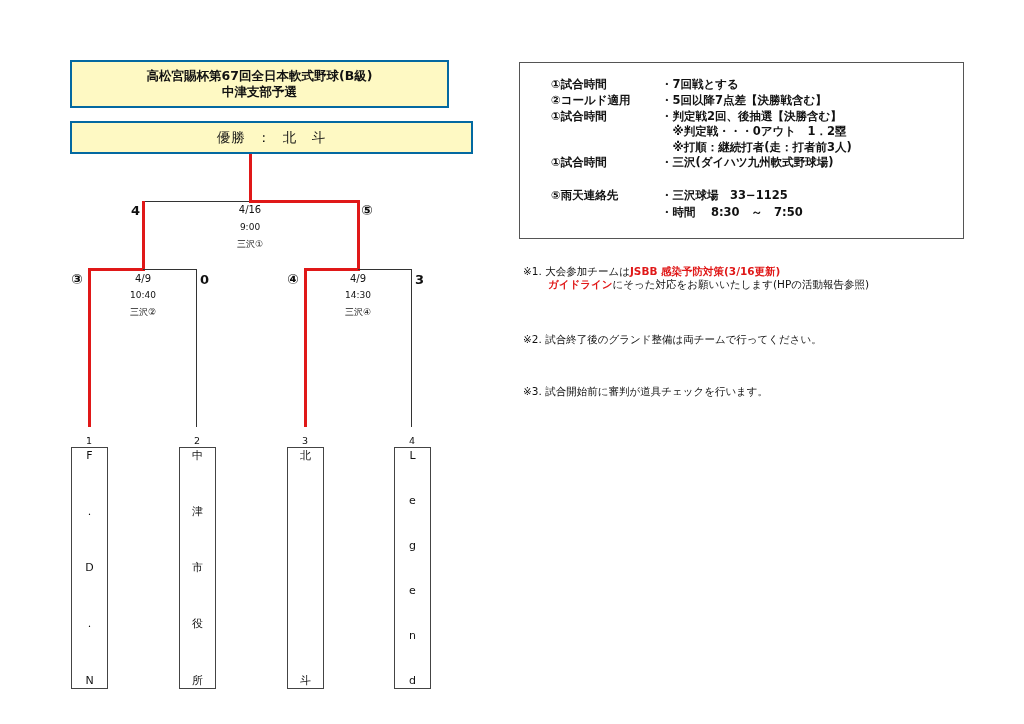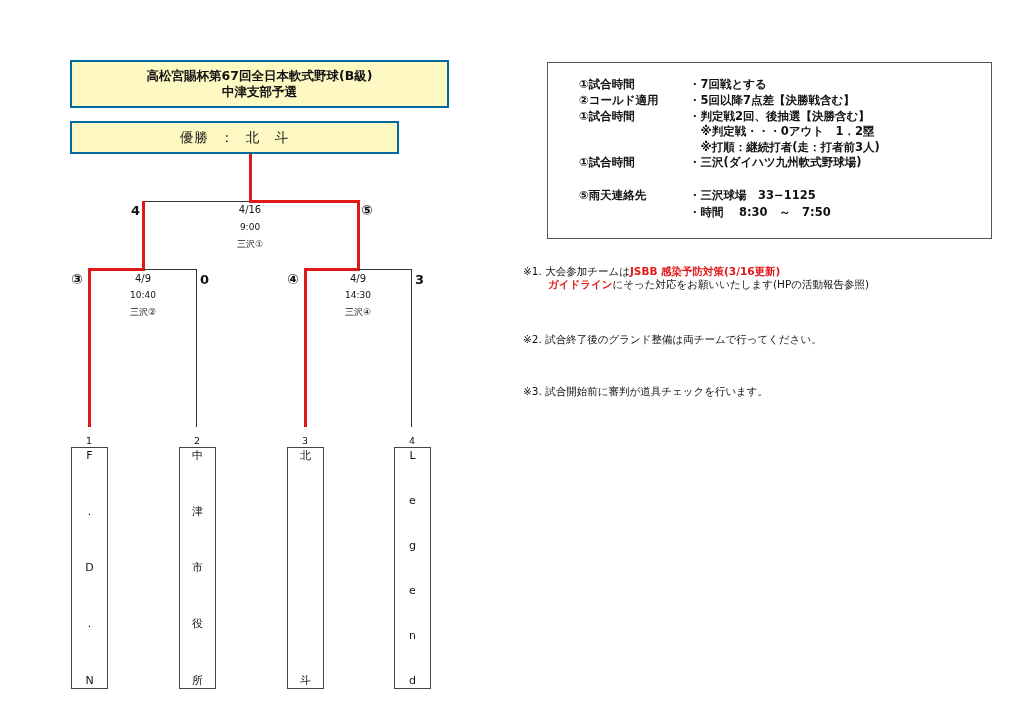--- a/index.html
+++ b/index.html
@@ -1,22 +1,22 @@
 <!DOCTYPE html>
 <html><head>
 <meta charset="utf-8">
 <style>
   html, body { margin:0; padding:0; background:#ffffff; }
   body { width:1024px; height:724px; position:relative; overflow:hidden;
          font-family:"DejaVu Sans", "Liberation Sans", sans-serif; color:#111; }
-  .abs { position:absolute;margin-left:28px; }
+  .abs { position:absolute; }
   .box { position:absolute; border:2px solid #0369a1; box-sizing:border-box; background:#fef9c3; }
   .title-box { left:70px; top:60px; width:379px; height:48px; text-align:center;
                font-weight:bold; font-size:12.5px; line-height:16px; padding-top:6px; }
-  .winner-box { left:70px; top:121px; width:329px; height:33px; text-align:center;
+  .winner-box { left:70px; top:121px; width:403px; height:33px; text-align:center;
                 font-size:13.5px; line-height:29px; letter-spacing:1px; }
   .info-box { left:519px; top:62px; width:443px; height:175px; border:1.5px solid #555; }
   .info-row { position:absolute; font-size:11.5px; font-weight:bold; white-space:nowrap; line-height:14px; }
   .info-label { left:31px; }
   .info-value { left:141px;text-align:right; }
   .line-black { position:absolute; background:#333; }
   .line-red { position:absolute; background:#e01818; }
   .score { position:absolute; font-weight:bold; font-size:13px; line-height:14px; }
   .match-info { position:absolute; text-align:center; font-size:9px; line-height:11px; }
   .team-num { position:absolute; font-size:9.5px; width:36px; text-align:center; line-height:10px; }

